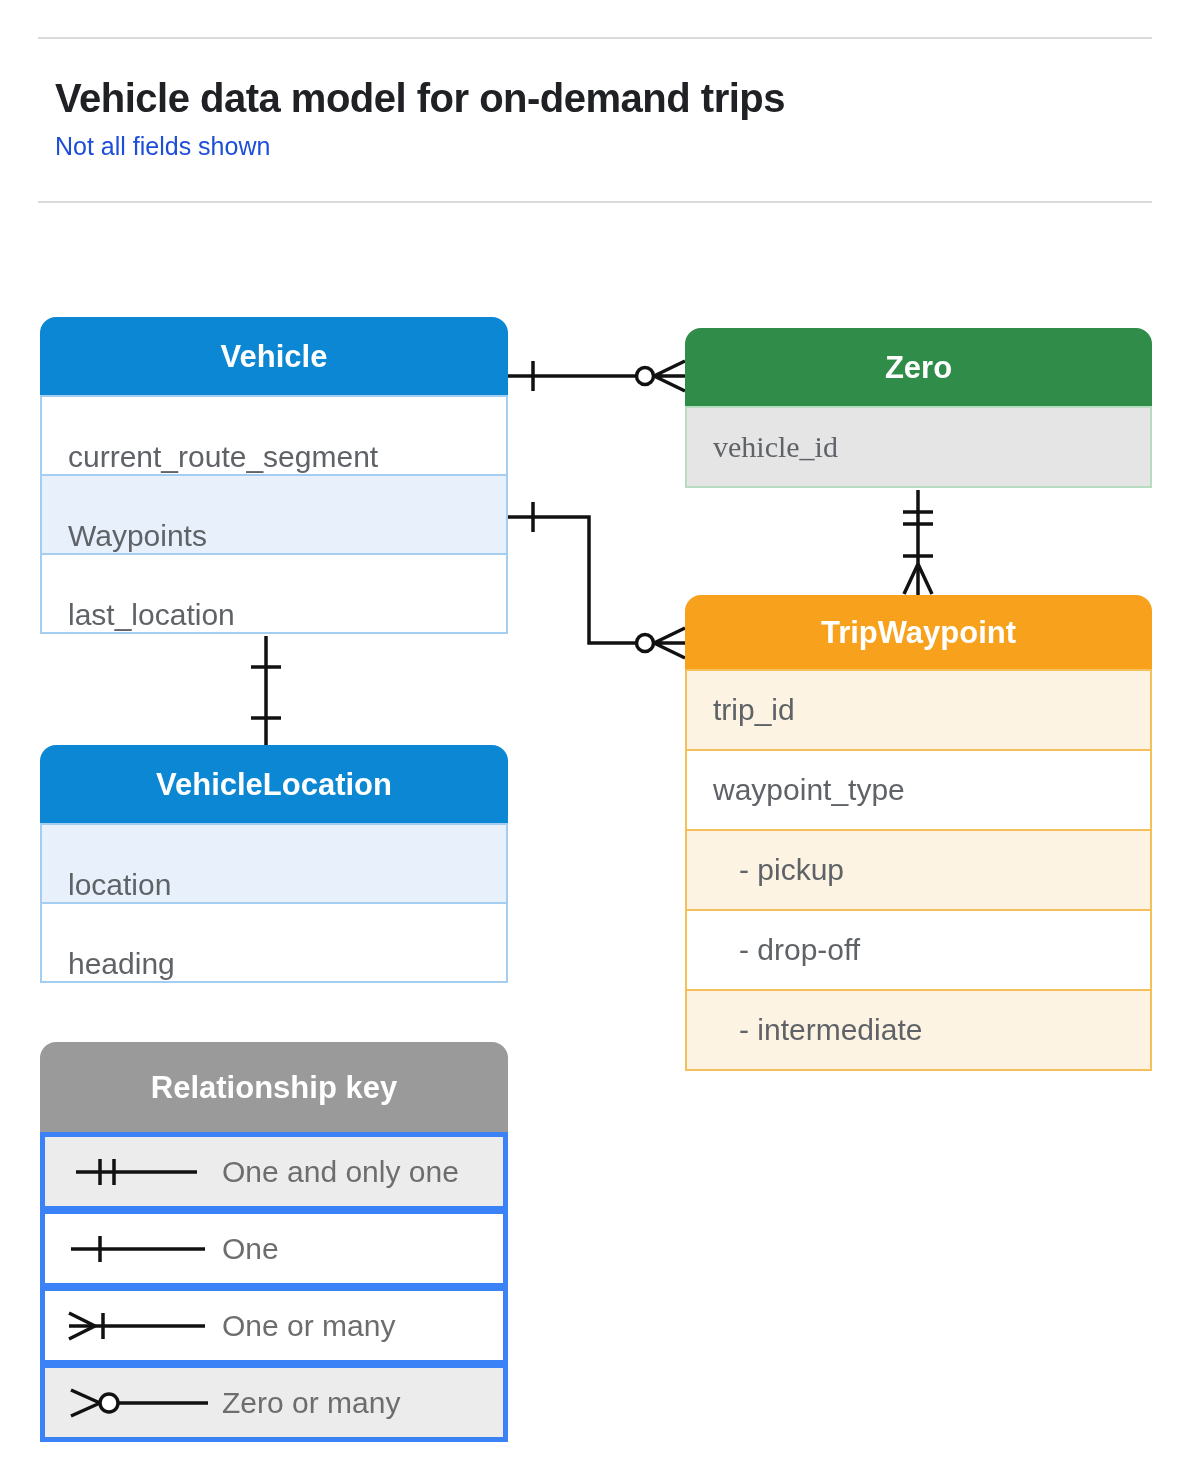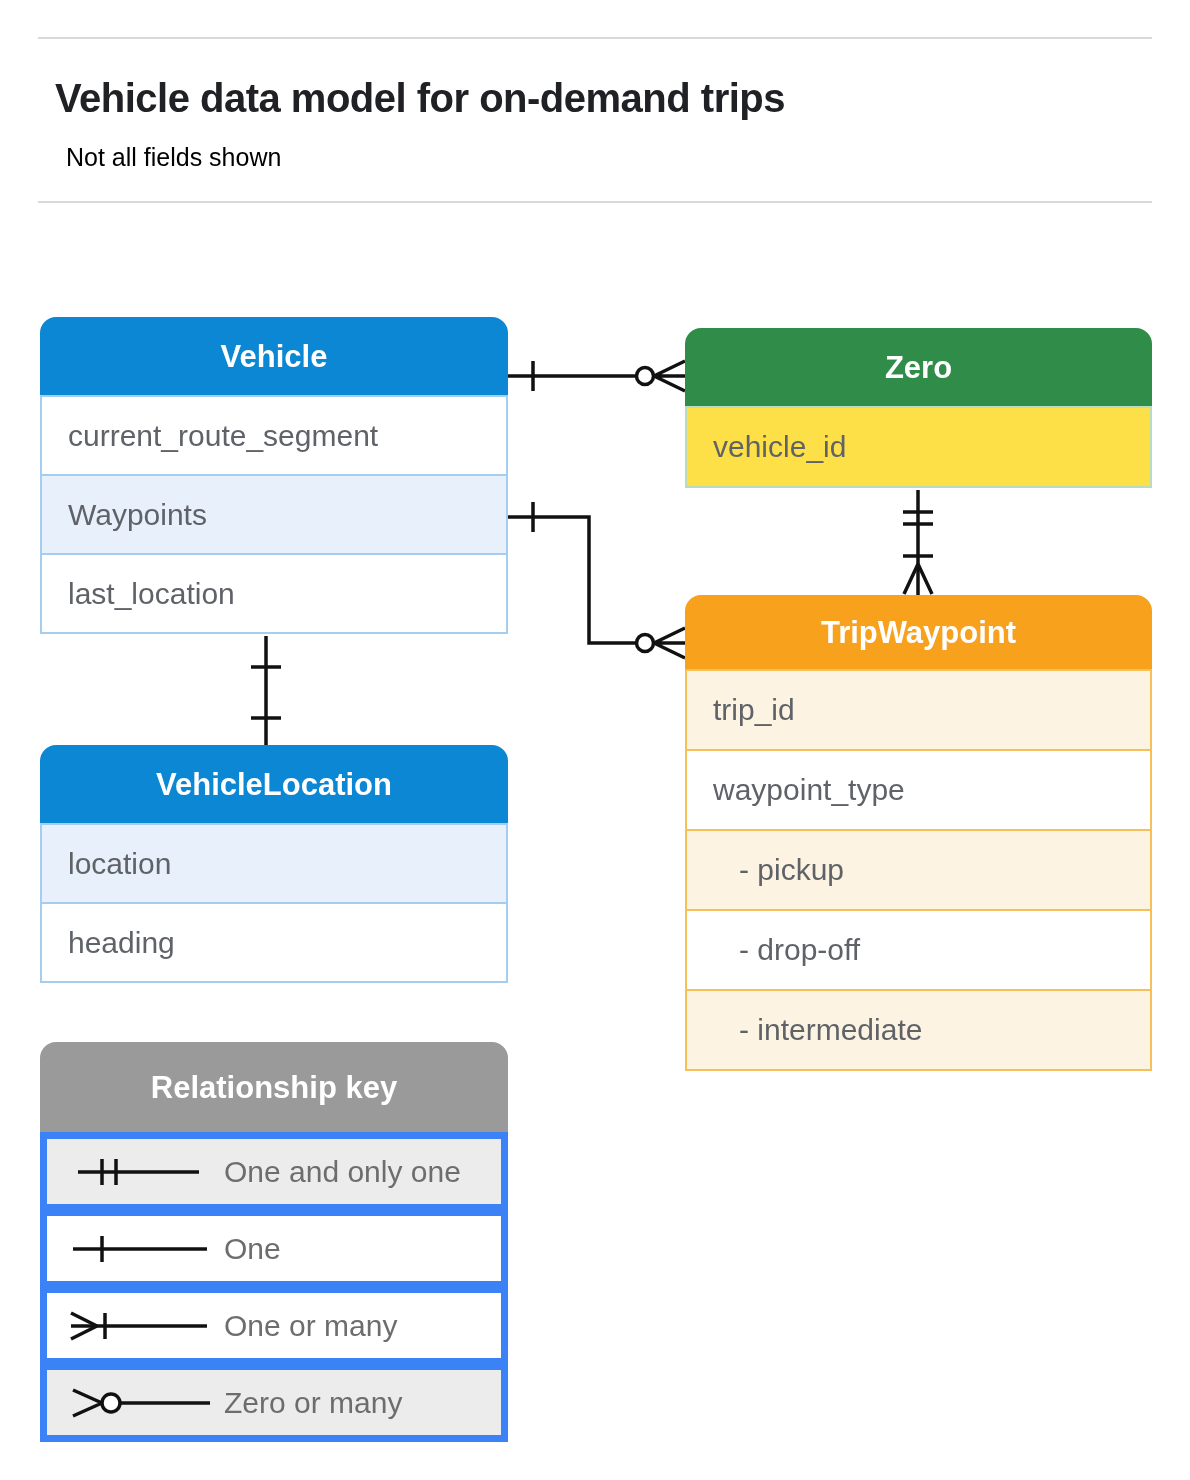--- a/index.html
+++ b/index.html
@@ -7,53 +7,53 @@
   .canvas{
     position:relative;width:1190px;height:1480px;background:#ffffff;overflow:hidden;
     font-family:"Liberation Sans","DejaVu Sans",sans-serif;
   }
   .rule{position:absolute;left:38px;width:1114px;height:2px;background:#d9d9d9;}
   .page-title{
     position:absolute;left:55px;top:76px;margin:0;
     font-size:40px;font-weight:bold;color:#202124;letter-spacing:-0.5px;
   }
   .page-subtitle{
-    position:absolute;left:55px;top:132px;margin:11px;
-    font-size:25px;font-weight:normal;color:#000000;
+    position:absolute;left:55px;top:132px;margin:0;
+    font-size:25px;font-weight:normal;color:#1d4ed8;
   }
 
   .entity{position:absolute;}
   .ehead{
     height:80px;border-radius:16px 16px 0 0;
     display:flex;align-items:center;justify-content:center;
     color:#ffffff;font-weight:bold;font-size:31px;
   }
   .erow{
     position:relative;height:81px;margin-top:-2px;background:#ffffff;
     display:flex;align-items:center;padding-left:26px;
     font-size:30px;color:#5f6368;
   }
   .erow:first-of-type{margin-top:0;}
   .erow.indent{padding-left:52px;}
 
   
   .blue .ehead{background:#0b87d3;}
-  .blue .erow{border:2px solid #a5cdf0;}
+  .blue .erow{border:2px solid #a5cdf0;align-items:flex-end;}
   .blue .erow.alt{background:#e8f1fb;}
   
   .green .ehead{background:#2f8c49;}
   .green .erow{border:2px solid #b7dcc0;height:82px;}
-  .green .erow.alt{background:#fde047;}
+  .green .erow.alt{background:#e5e5e5;font-family:Liberation Serif, serif;}
   
   .orange .ehead{background:#f7a11c;height:76px;}
   .orange .erow{border:2px solid #f5c05a;height:82px;}
   .orange .erow.alt{background:#fdf3e2;}
   
   .gray .ehead{background:#9a9a9a;height:92px;}
-  .gray .erow{border:7px solid #3b82f6;height:79px;color:#6d6d6d;padding-left:0;}
+  .gray .erow{border:5px solid #3b82f6;height:79px;color:#6d6d6d;padding-left:0;}
   .gray .erow.alt{background:#ececec;}
   .legend-symbol{position:absolute;left:10px;top:50%;transform:translateY(-50%);}
   .legend-label{position:absolute;left:177px;}
 
   .connectors{position:absolute;left:0;top:0;pointer-events:none;}
 </style>
 </head>
 <body>
 
 <div class="canvas">

